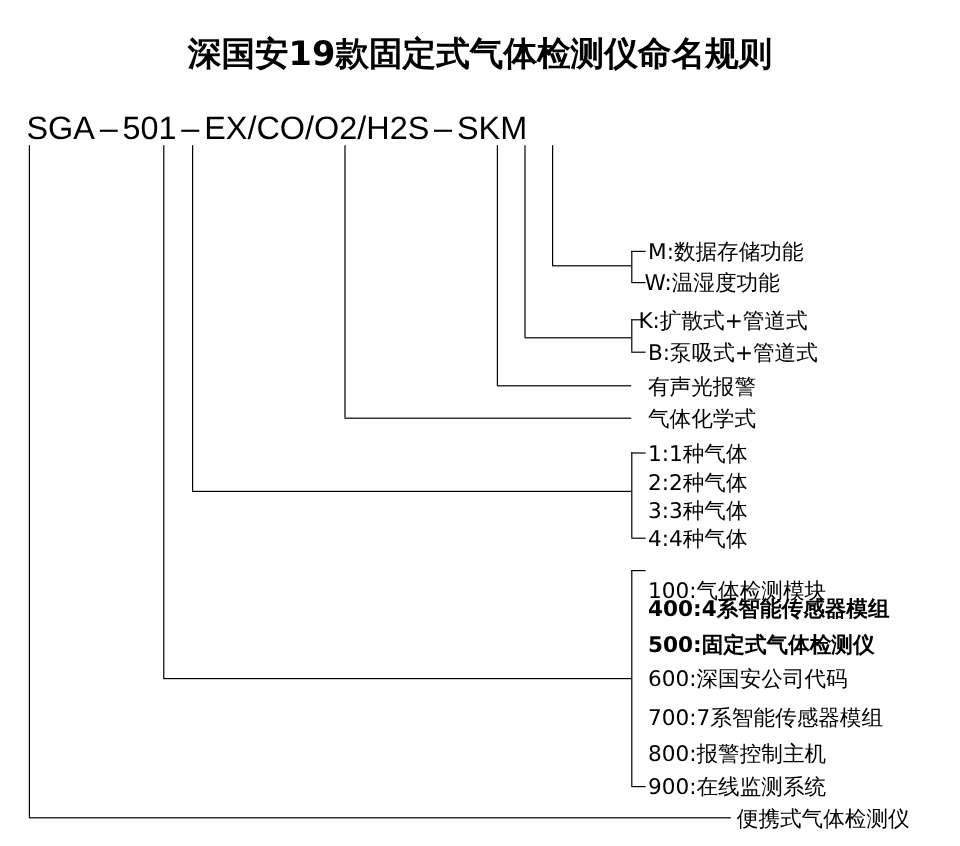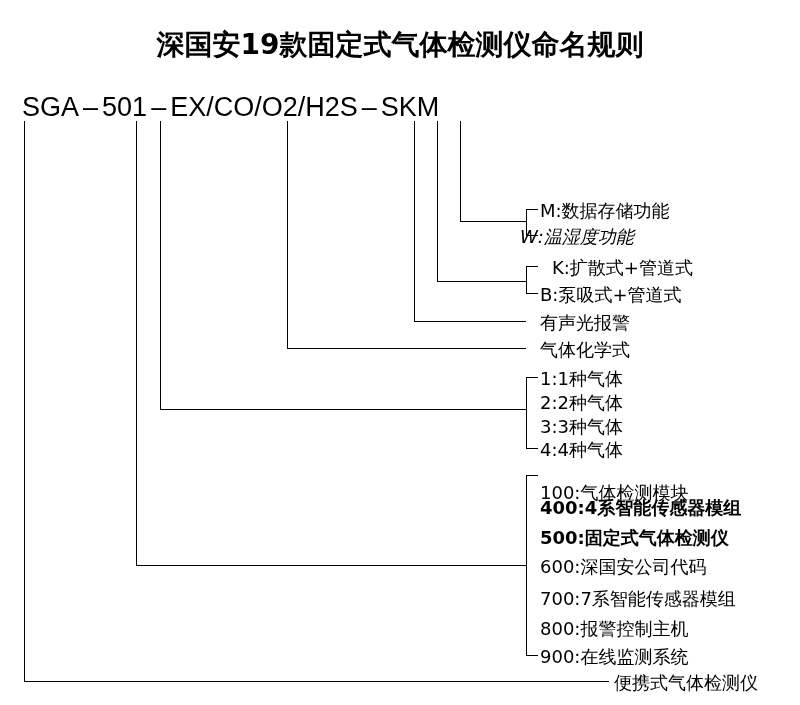--- a/index.html
+++ b/index.html
@@ -93,26 +93,26 @@
   <div class="vline" style="left:437px; top:121px; height:160px;"></div>
   <div class="hline" style="left:437px; top:281px; width:89px;"></div>
 
   <div class="vline" style="left:460px; top:121px; height:100px;"></div>
   <div class="hline" style="left:460px; top:221px; width:66px;"></div>
 
   <div class="vline" style="left:526px; top:209px; height:26px;"></div>
   <div class="hline" style="left:526px; top:209px; width:12px;"></div>
   <div class="hline" style="left:526px; top:235px; width:12px;"></div>
   <div class="lbl" style="left:540px; top:202px;">M:数据存储功能</div>
-  <div class="lbl" style="left:520px; top:228px;font-style:italic;">W:温湿度功能</div>
+  <div class="lbl" style="left:537px; top:228px;">W:温湿度功能</div>
 
   <div class="vline" style="left:526px; top:266px; height:27px;"></div>
   <div class="hline" style="left:526px; top:266px; width:12px;"></div>
   <div class="hline" style="left:526px; top:293px; width:12px;"></div>
-  <div class="lbl" style="left:552px; top:259px;">K:扩散式+管道式</div>
+  <div class="lbl" style="left:532px; top:259px;">K:扩散式+管道式</div>
   <div class="lbl" style="left:540px; top:286px;">B:泵吸式+管道式</div>
 
   <div class="lbl" style="left:540px; top:314px;">有声光报警</div>
 
   <div class="lbl" style="left:540px; top:341px;">气体化学式</div>
 
   <div class="vline" style="left:526px; top:377px; height:71px;"></div>
   <div class="hline" style="left:526px; top:377px; width:12px;"></div>
   <div class="hline" style="left:526px; top:448px; width:12px;"></div>
   <div class="lbl" style="left:540px; top:370px;">1:1种气体</div>

